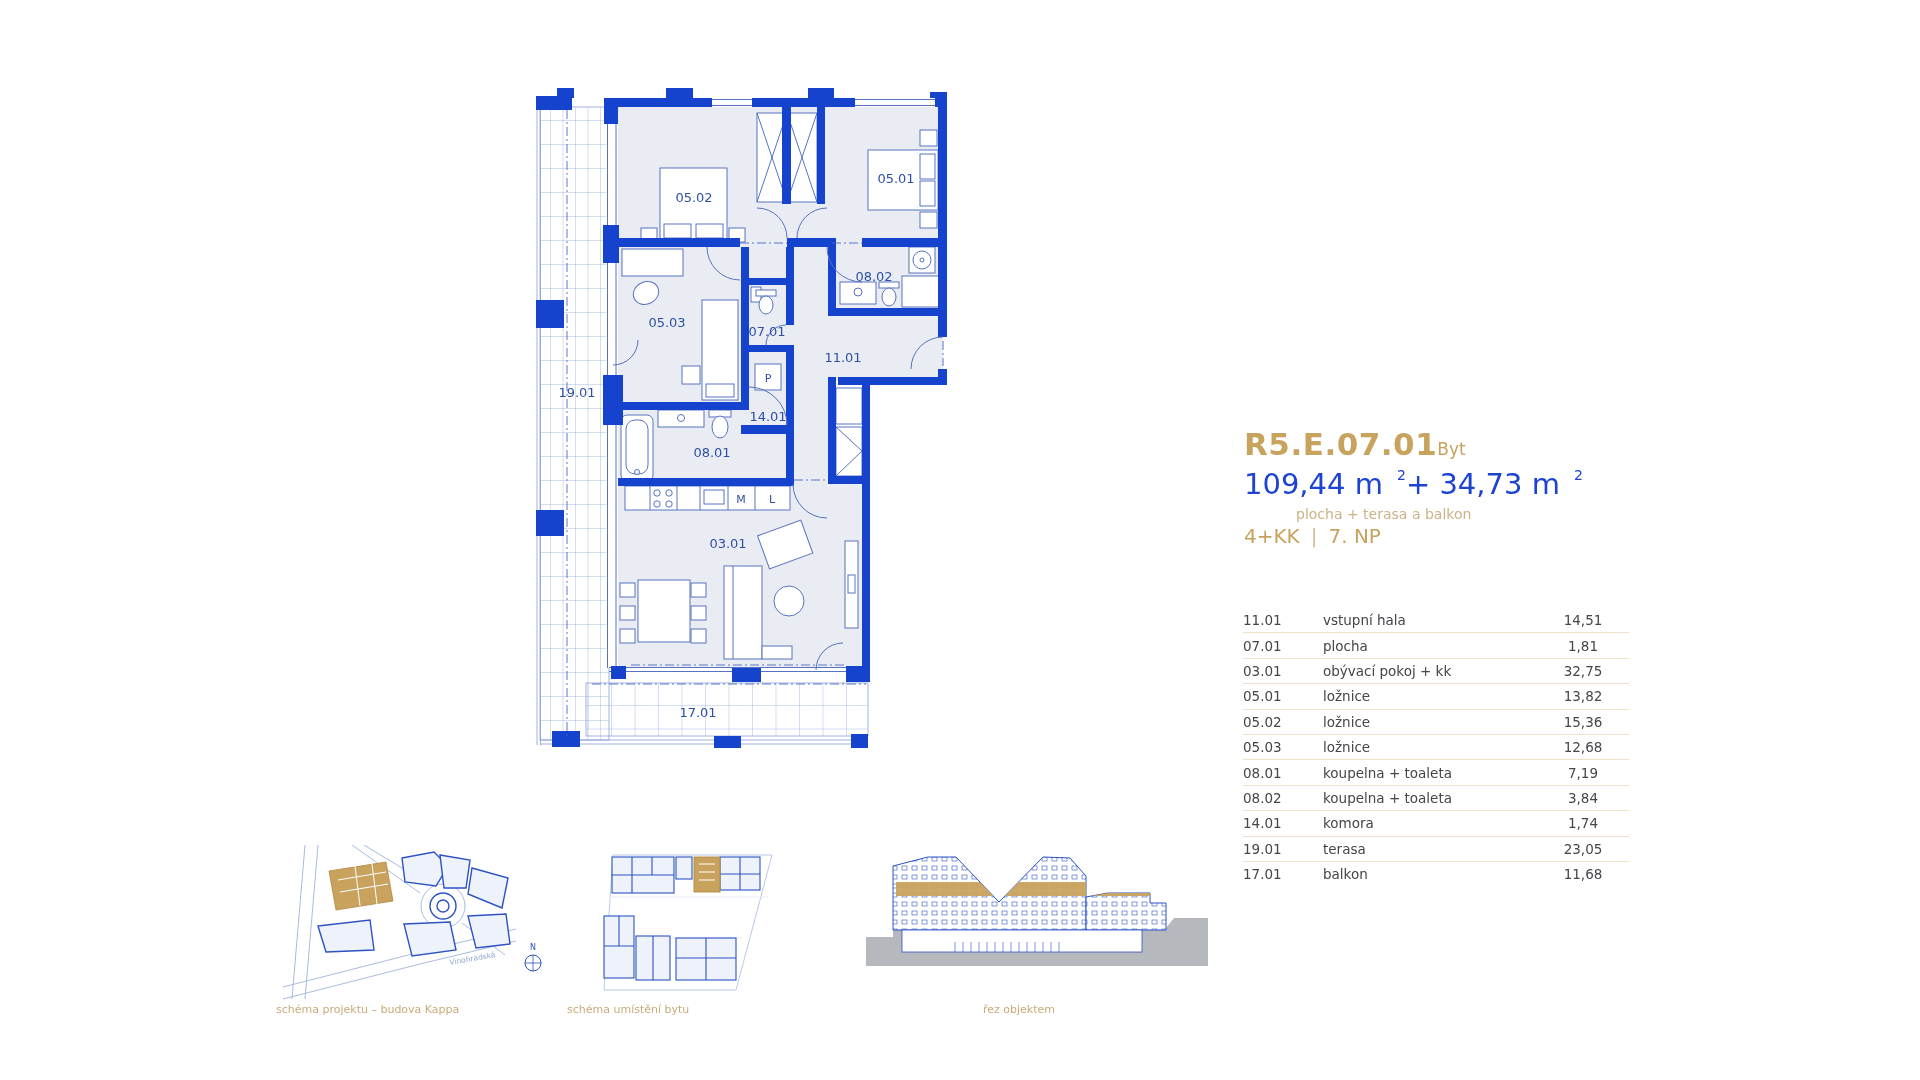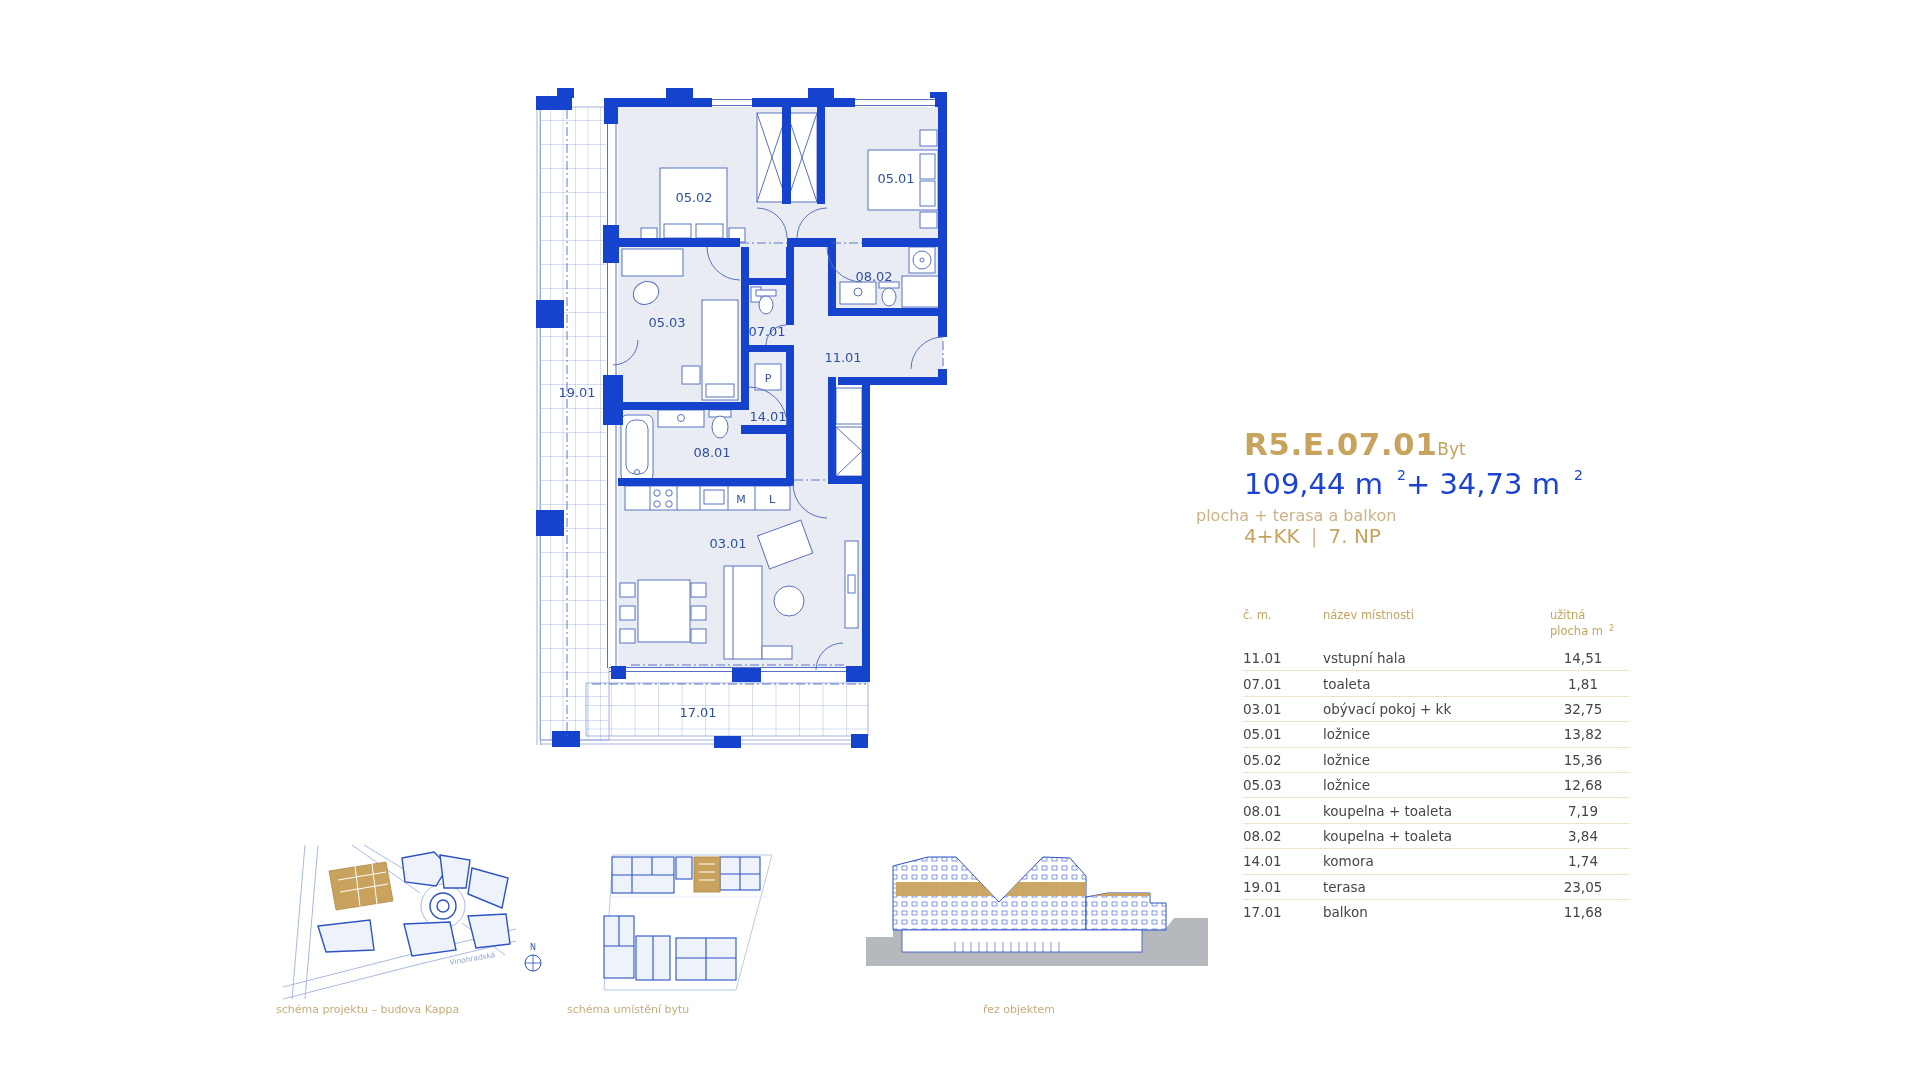--- a/index.html
+++ b/index.html
@@ -7,21 +7,21 @@
     width:1920px;height:1080px;position:relative;overflow:hidden;background:#ffffff;
     font-family:"DejaVu Sans","Liberation Sans",sans-serif;
   }
   .abs{position:absolute;}
   
   .unit-title{left:1244px;top:426px;font-size:31px;font-weight:bold;color:#c7a35e;letter-spacing:.5px;}
   .unit-title .type{font-size:17px;font-weight:normal;margin-left:0;letter-spacing:0;}
   .area-line{left:1244px;top:467px;font-size:29px;color:#1c43d2;}
   .area-line .sup{font-size:14px;vertical-align:14px;margin-left:14px;}
   .area-line .part2{margin-left:0;}
-  .area-note{left:1196px;top:506px;font-size:16px;color:#ccb286;}
+  .area-note{left:1296px;top:506px;font-size:14px;color:#ccb286;}
   .layout-line{left:1244px;top:524px;font-size:20px;color:#c7a35e;text-align:right;}
   .layout-line .pipe{margin:0 11px;color:#d3bd93;}
   
   .room-table{left:1243px;top:608px;width:386px;font-size:13.5px;color:#45454a;}
   .room-table .thead{display:flex;color:#c7a35e;font-size:11.5px;line-height:14px;margin-bottom:8px;}
   .room-table .c-num{width:80px;flex:none;}
   .room-table .c-name{flex:1;}
   .room-table .c-area{width:92px;flex:none;text-align:center;}
   .room-table .thead .c-area{text-align:left;padding-left:13px;box-sizing:border-box;}
   .room-table .thead .sup{font-size:8px;vertical-align:4px;margin-left:6px;}
@@ -317,36 +317,28 @@
 </div>
 <div class="abs area-line">
   <span>109,44 m</span><span class="sup">2</span><span class="part2">+ 34,73 m</span><span class="sup">2</span>
 </div>
 <div class="abs area-note">plocha + terasa a balkon</div>
 <div class="abs layout-line">
   <span>4+KK</span><span class="pipe">|</span><span>7. NP</span>
 </div>
 
 <div class="abs room-table">
-  <div class="thead">
-    <span class="c-num">č. m.</span>
-    <span class="c-name">název místnosti</span>
-    <span class="c-area">
-      <span>užitná</span><br>
-      <span>plocha m</span><span class="sup">2</span>
-    </span>
-  </div>
   <div class="trow">
     <span class="c-num">11.01</span>
     <span class="c-name">vstupní hala</span>
     <span class="c-area">14,51</span>
   </div>
   <div class="trow">
     <span class="c-num">07.01</span>
-    <span class="c-name">toaleta</span>
+    <span class="c-name">plocha</span>
     <span class="c-area">1,81</span>
   </div>
   <div class="trow">
     <span class="c-num">03.01</span>
     <span class="c-name">obývací pokoj + kk</span>
     <span class="c-area">32,75</span>
   </div>
   <div class="trow">
     <span class="c-num">05.01</span>
     <span class="c-name">ložnice</span>

